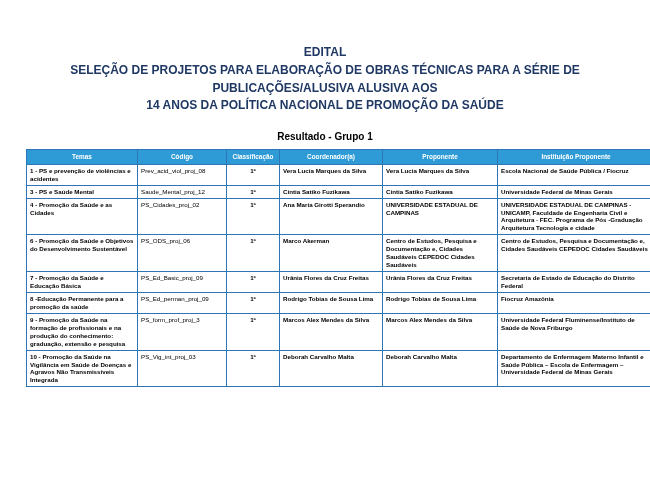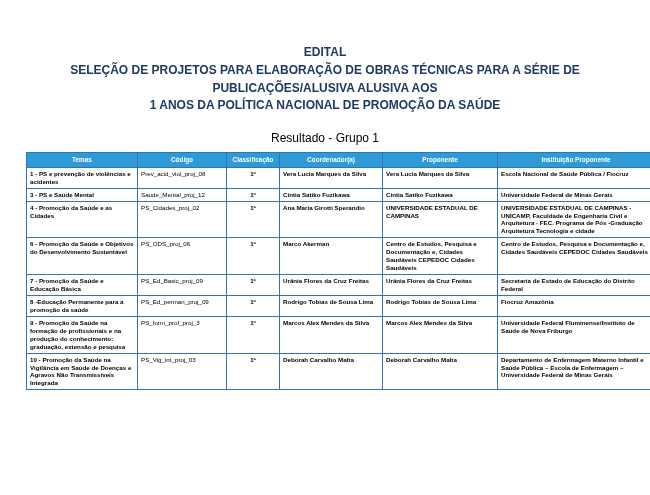--- a/index.html
+++ b/index.html
@@ -26,22 +26,22 @@
     color: #1f3864;
     font-weight: bold;
     font-size: 12px;
     line-height: 1.45;
   }
   .doc-header .line-title {
     margin-bottom: 1px;
   }
   .result-line {
     text-align: center;
-    font-weight: normal;
-    font-size: 12px;
+    font-weight: bold;
+    font-size: 10px;
     color: #000000;
     margin-top: 16px;
     margin-bottom: 7px;
   }
   table.grid {
     border-collapse: collapse;
     width: 100%;
     table-layout: fixed;
   }
   table.grid th, table.grid td {
@@ -74,21 +74,21 @@
   th.h-inst { width: 152px; }
 </style>
 </head>
 <body>
 
 <div class="page">
 
   <div class="doc-header">
     <div class="line-title">EDITAL</div>
     <div>SELEÇÃO DE PROJETOS PARA ELABORAÇÃO DE OBRAS TÉCNICAS PARA A SÉRIE DE PUBLICAÇÕES/ALUSIVA ALUSIVA AOS</div>
-    <div>1 ANOS DA POLÍTICA NACIONAL DE PROMOÇÃO DA SAÚDE</div>
+    <div>14 ANOS DA POLÍTICA NACIONAL DE PROMOÇÃO DA SAÚDE</div>
   </div>
 
   <div class="result-line">Resultado - Grupo 1</div>
 
   <table class="grid">
     <thead>
       <tr>
         <th class="h-tema">Temas</th>
         <th class="h-codigo">Código</th>
         <th class="h-class">Classificação</th>

